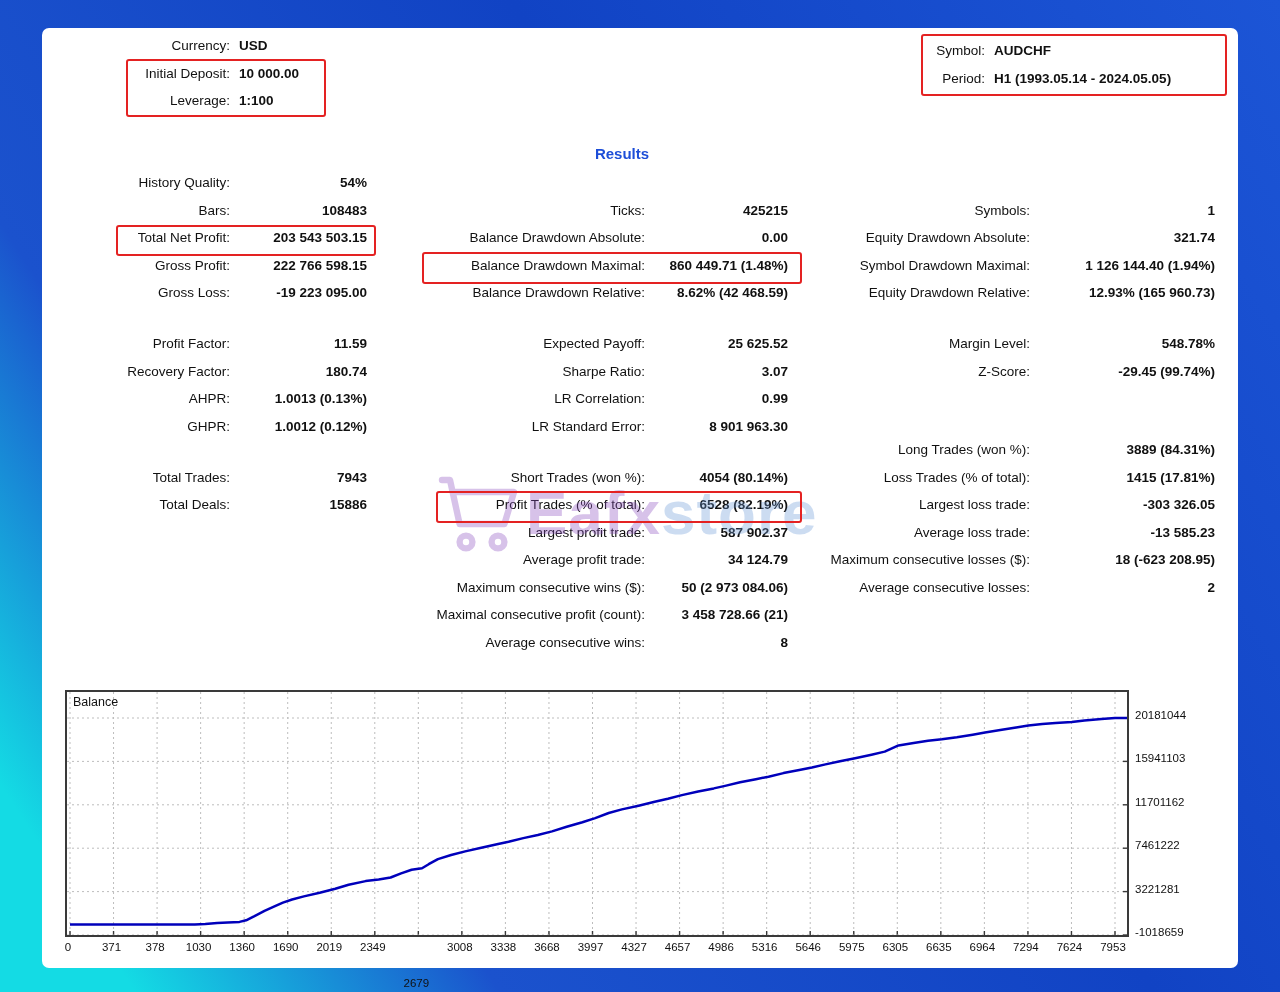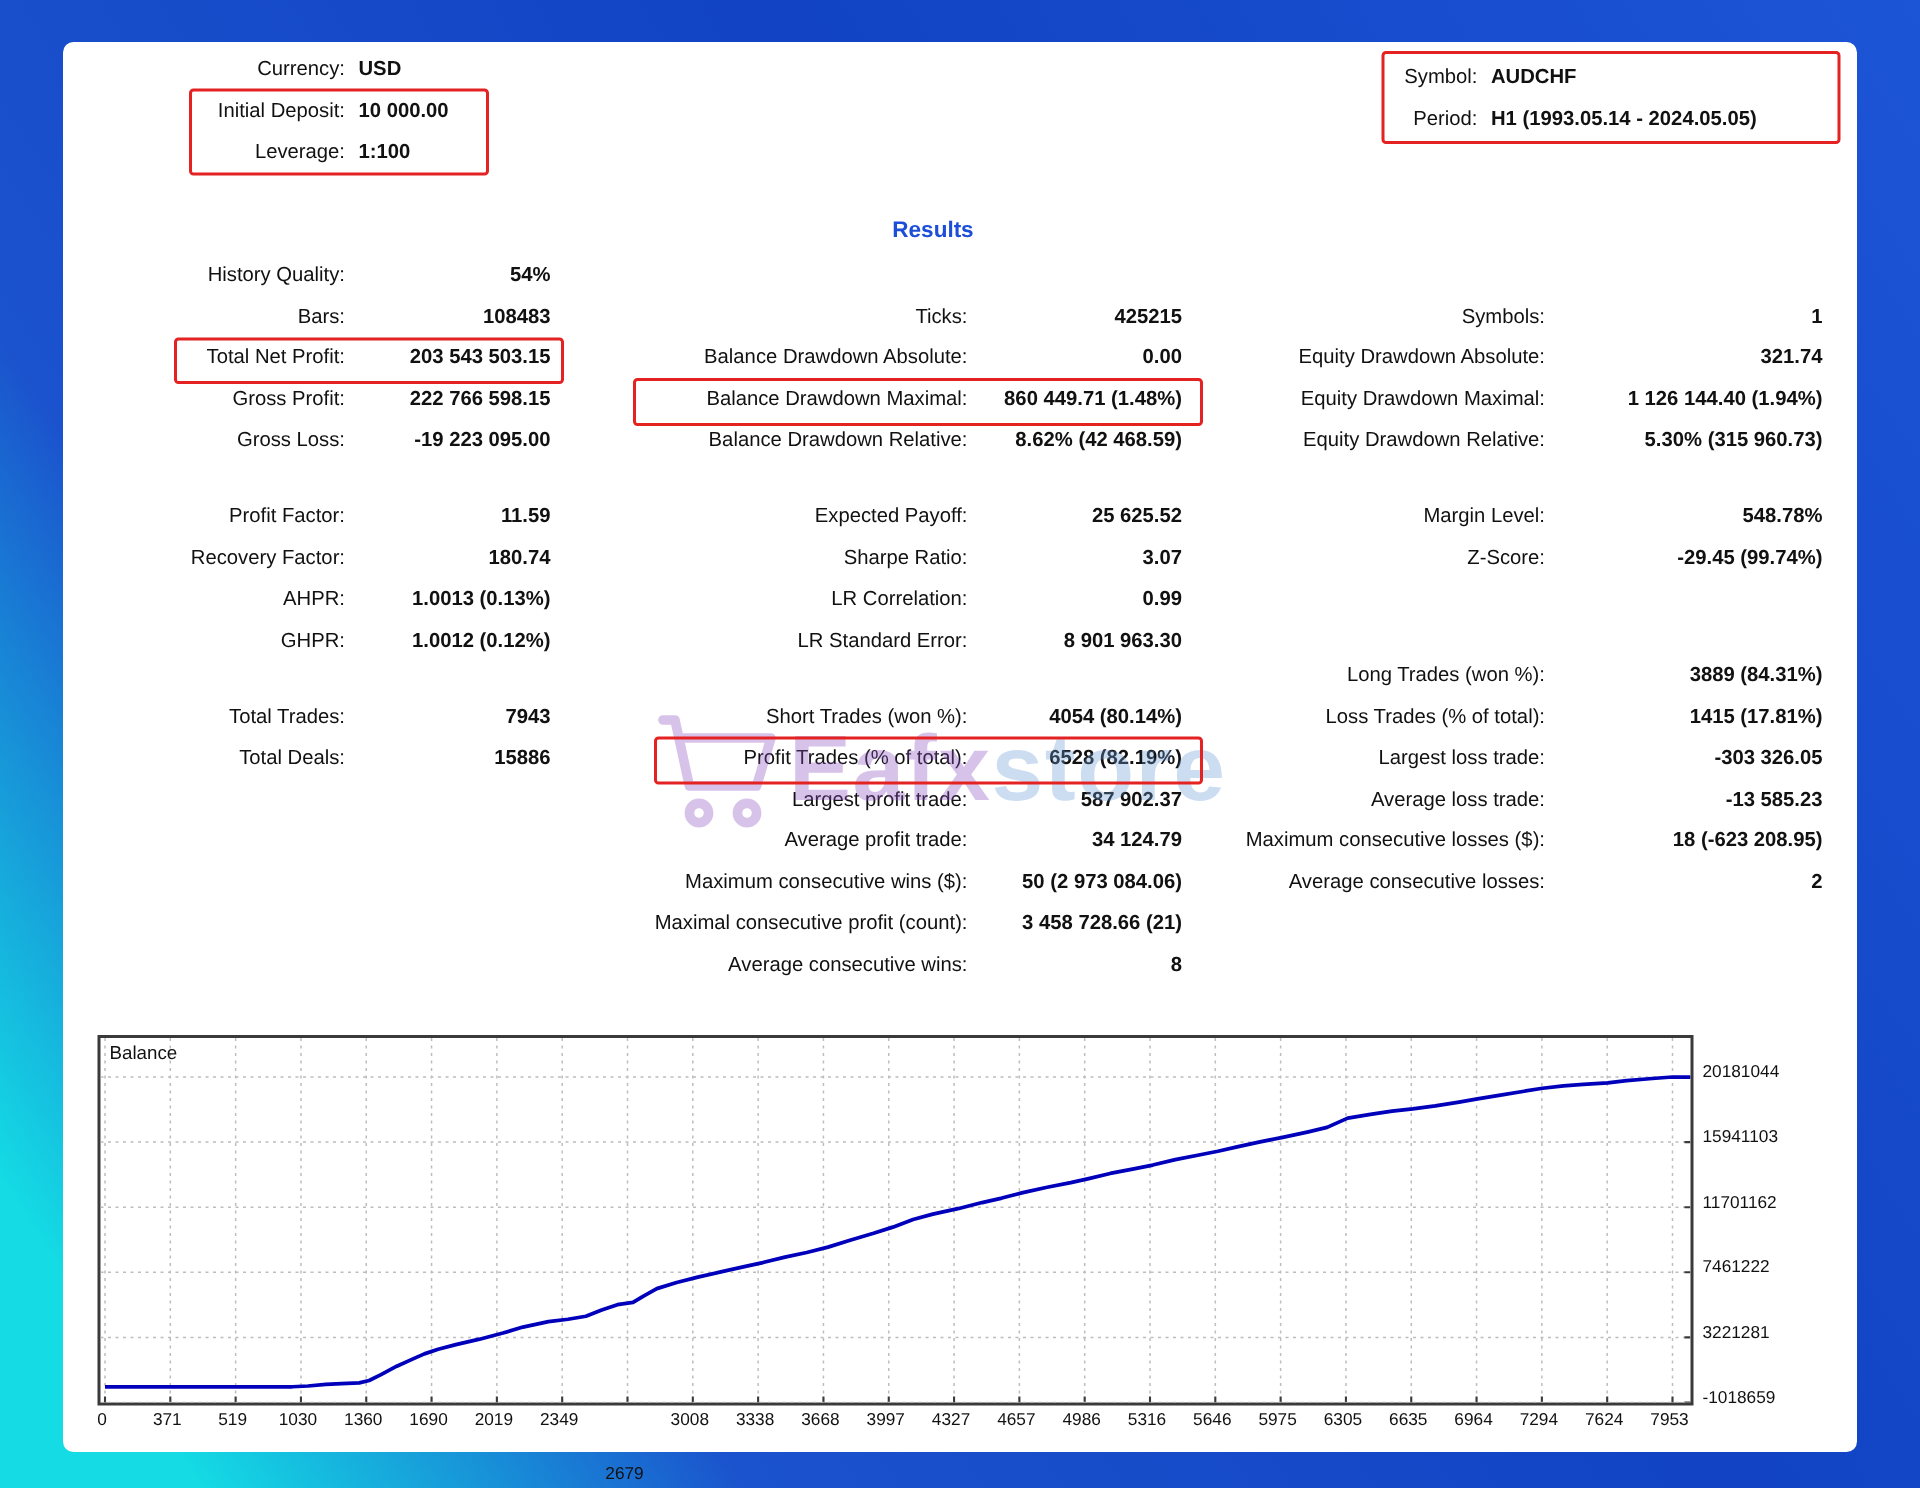--- a/index.html
+++ b/index.html
@@ -215,26 +215,26 @@
         </div>
         <div class="srow">
           <span class="l">Symbols:</span>
           <span class="v">1</span>
         </div>
         <div class="srow">
           <span class="l">Equity Drawdown Absolute:</span>
           <span class="v">321.74</span>
         </div>
         <div class="srow">
-          <span class="l">Equity Drawdown Maximal:</span>
+          <span class="l">Symbol Drawdown Maximal:</span>
           <span class="v">1 126 144.40 (1.94%)</span>
         </div>
         <div class="srow">
           <span class="l">Equity Drawdown Relative:</span>
-          <span class="v">5.30% (315 960.73)</span>
+          <span class="v">12.93% (165 960.73)</span>
         </div>
       </div>
       <div class="block">
         <div class="srow">
           <span class="l">Margin Level:</span>
           <span class="v">548.78%</span>
         </div>
         <div class="srow">
           <span class="l">Z-Score:</span>
           <span class="v">-29.45 (99.74%)</span>
@@ -358,21 +358,21 @@
       <div class="ylab" style="top: 681px;">20181044</div>
       <div class="ylab" style="top: 724.4px;">15941103</div>
       <div class="ylab" style="top: 767.8px;">11701162</div>
       <div class="ylab" style="top: 811.2px;">7461222</div>
       <div class="ylab" style="top: 854.6px;">3221281</div>
       <div class="ylab" style="top: 898px;">-1018659</div>
     </div>
   <div id="xlabels">
       <div class="xlab" style="left: 4px;">0</div>
       <div class="xlab" style="left: 47.5417px;">371</div>
-      <div class="xlab" style="left: 91.0833px;">519</div>
+      <div class="xlab" style="left: 91.0833px;">378</div>
       <div class="xlab" style="left: 134.625px;">1030</div>
       <div class="xlab" style="left: 178.167px;">1360</div>
       <div class="xlab" style="left: 221.708px;">1690</div>
       <div class="xlab" style="left: 265.25px;">2019</div>
       <div class="xlab" style="left: 308.792px;">2349</div>
       <div class="xlab" style="left: 352.333px; margin-top: 36px;">2679</div>
       <div class="xlab" style="left: 395.875px;">3008</div>
       <div class="xlab" style="left: 439.417px;">3338</div>
       <div class="xlab" style="left: 482.958px;">3668</div>
       <div class="xlab" style="left: 526.5px;">3997</div>

